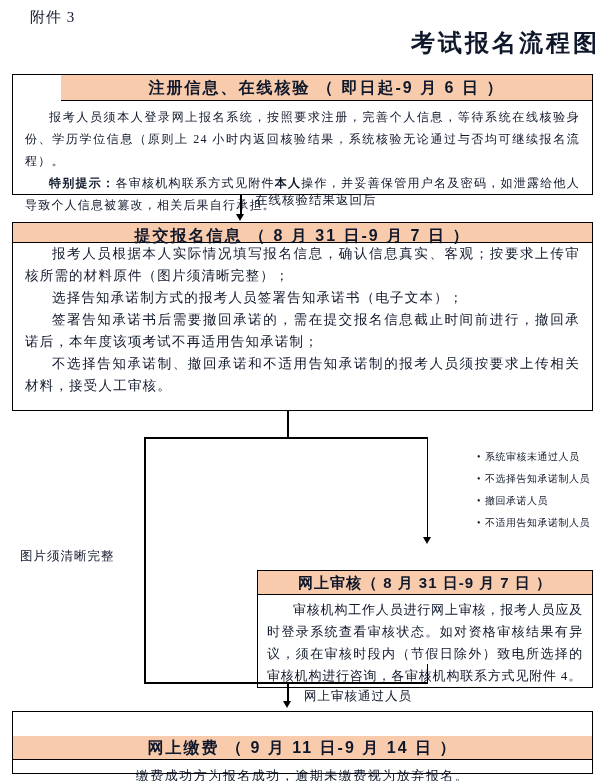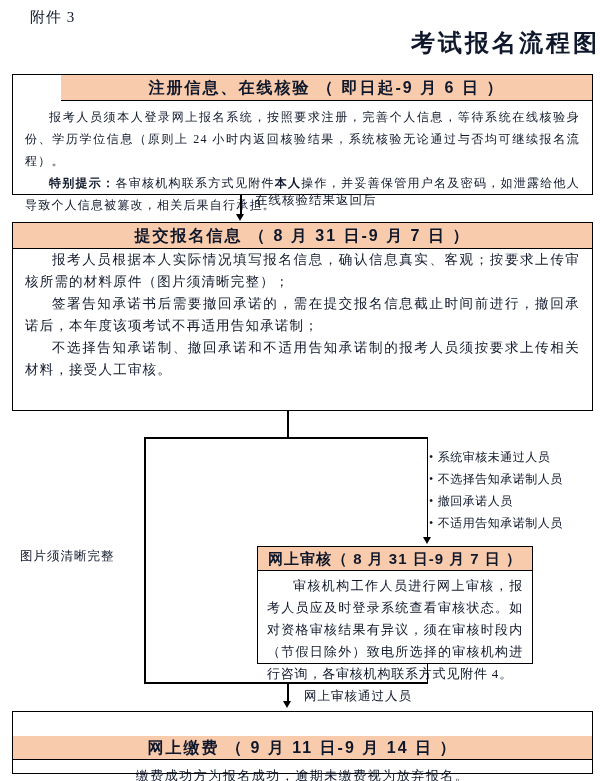--- a/index.html
+++ b/index.html
@@ -49,28 +49,28 @@
   
   .box-register { left: 12px; top: 74px; width: 581px; height: 121px; }
   .box-register .box-header { height: 26px; line-height: 25px; font-size: 16px; margin-left: 48px; }
   .box-register .box-body {
     padding: 5px 12px 0 12px;
     font-size: 12px; line-height: 22px; letter-spacing: 1.2px;
   }
 
   
   .box-submit { left: 12px; top: 222px; width: 581px; height: 189px; }
-  .box-submit .box-header { height: 26px; line-height: 25px; font-size: 16px; }
+  .box-submit .box-header { height: 20px; line-height: 25px; font-size: 16px; }
   .box-submit .box-body {
     padding: 0 12px 0 12px;
     font-size: 13.5px; line-height: 22px; letter-spacing: 1.2px;
   }
 
   
-  .box-review { left: 257px; top: 546px; width: 276px; height: 118px; }
+  .box-review { left: 257px; top: 570px; width: 336px; height: 118px; }
   .box-review .box-header { height: 24px; line-height: 23px; font-size: 15px; letter-spacing: 1px; }
   .box-review .box-body {
     padding: 4px 9px 0 9px;
     font-size: 13px; line-height: 22px; letter-spacing: 0.8px;
   }
 
   
   .box-pay { left: 12px; top: 711px; width: 581px; height: 63px; }
   .box-pay .box-header { height: 24px; line-height: 23px; font-size: 16px; margin-top: 24px; }
   .box-pay .box-body {
@@ -90,21 +90,21 @@
   }
   .flow-label {
     position: absolute;
     font-size: 12.5px;
     letter-spacing: 1px;
     white-space: nowrap;
   }
   .bullet-list {
     position: absolute;
     left: 429px; top: 446px; width: 168px;
-    font-size: 12px; line-height: 22px; letter-spacing: 0.5px;
+    font-size: 10px; line-height: 22px; letter-spacing: 0.5px; padding-left: 48px;
   }
   .bullet-item { white-space: nowrap; }
   .bullet-dot { margin-right: 4px; }
 </style>
 </head>
 <body>
 
 <div class="page">
 
   <div class="attachment">附件 3</div>
@@ -119,20 +119,21 @@
   </div>
 
   <div class="vline" style="left:240px;top:195px;height:20px"></div>
   <div class="arrowhead" style="left:236px;top:214px"></div>
   <div class="flow-label" style="left:255px;top:192px">在线核验结果返回后</div>
 
   <div class="flow-box box-submit">
     <div class="box-header" style="background: rgb(248, 203, 173);">提交报名信息 （ 8 月 31 日-9 月 7 日 ）</div>
     <div class="box-body">
       <p class="para">报考人员根据本人实际情况填写报名信息，确认信息真实、客观；按要求上传审核所需的材料原件（图片须清晰完整）；</p>
+      <p class="para">选择告知承诺制方式的报考人员签署告知承诺书（电子文本）；</p>
       <p class="para">签署告知承诺书后需要撤回承诺的，需在提交报名信息截止时间前进行，撤回承诺后，本年度该项考试不再适用告知承诺制；</p>
       <p class="para">不选择告知承诺制、撤回承诺和不适用告知承诺制的报考人员须按要求上传相关材料，接受人工审核。</p>
     </div>
   </div>
 
   <div class="vline" style="left:287px;top:411px;height:27px"></div>
   <div class="hline" style="left:144px;top:437px;width:284px"></div>
   <div class="vline" style="left:144px;top:437px;height:246px"></div>
   <div class="vline" style="left:426.5px;top:437px;height:101px"></div>
   <div class="arrowhead" style="left:423px;top:537px"></div>

